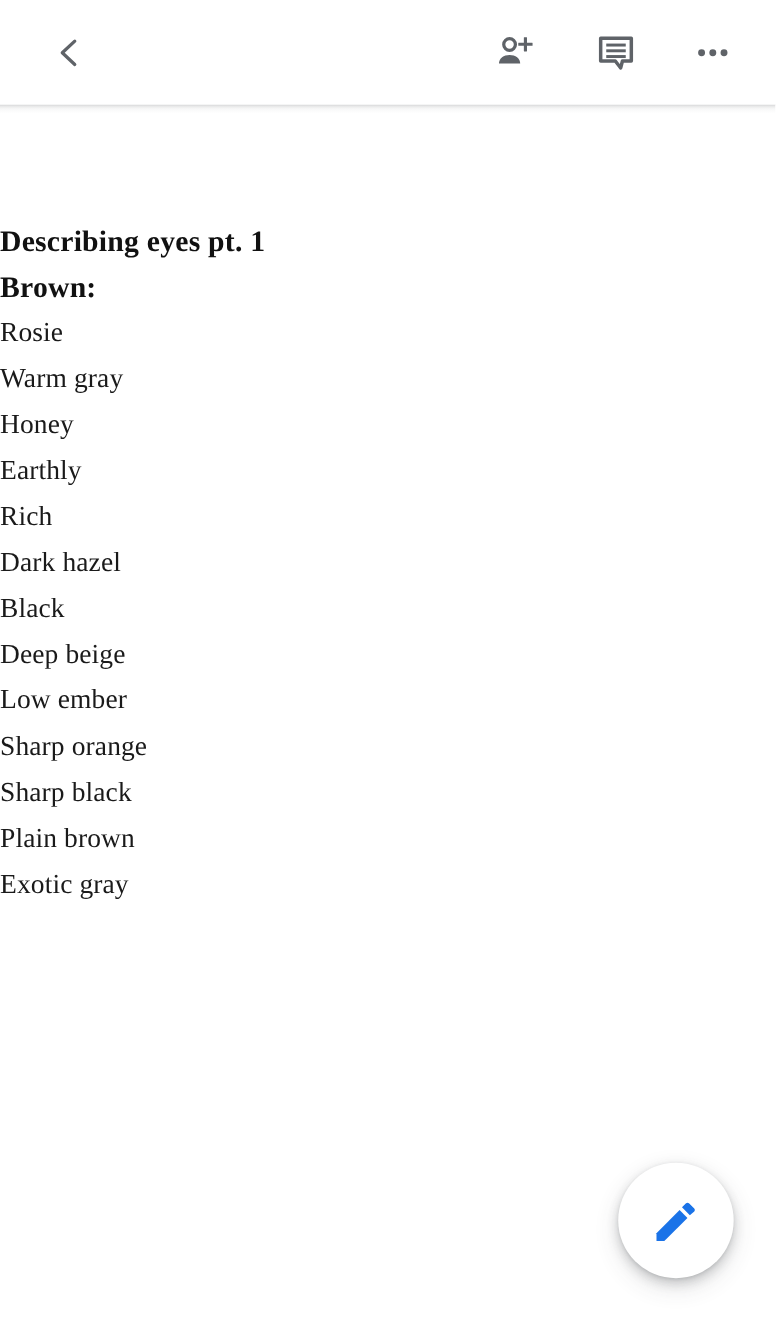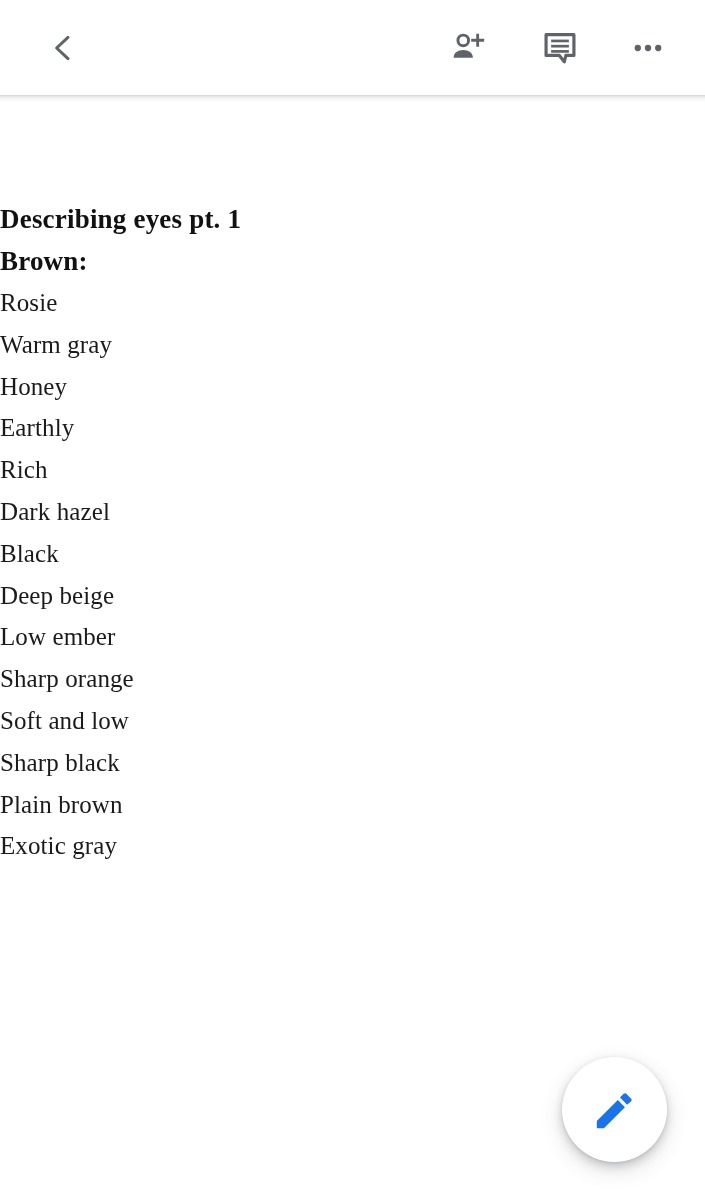--- a/index.html
+++ b/index.html
@@ -198,21 +198,20 @@
           <div class="doc-line">Rosie</div>
           <div class="doc-line">Warm gray</div>
           <div class="doc-line">Honey</div>
           <div class="doc-line">Earthly</div>
           <div class="doc-line">Rich</div>
           <div class="doc-line">Dark hazel</div>
           <div class="doc-line">Black</div>
           <div class="doc-line">Deep beige</div>
           <div class="doc-line">Low ember</div>
           <div class="doc-line">Sharp orange</div>
-          <div class="doc-line">Soft and low</div>
           <div class="doc-line">Sharp black</div>
           <div class="doc-line">Plain brown</div>
           <div class="doc-line">Exotic gray</div>
         </div>
 
     </div>
   </div>
 
   <div class="fab">
     <span>

